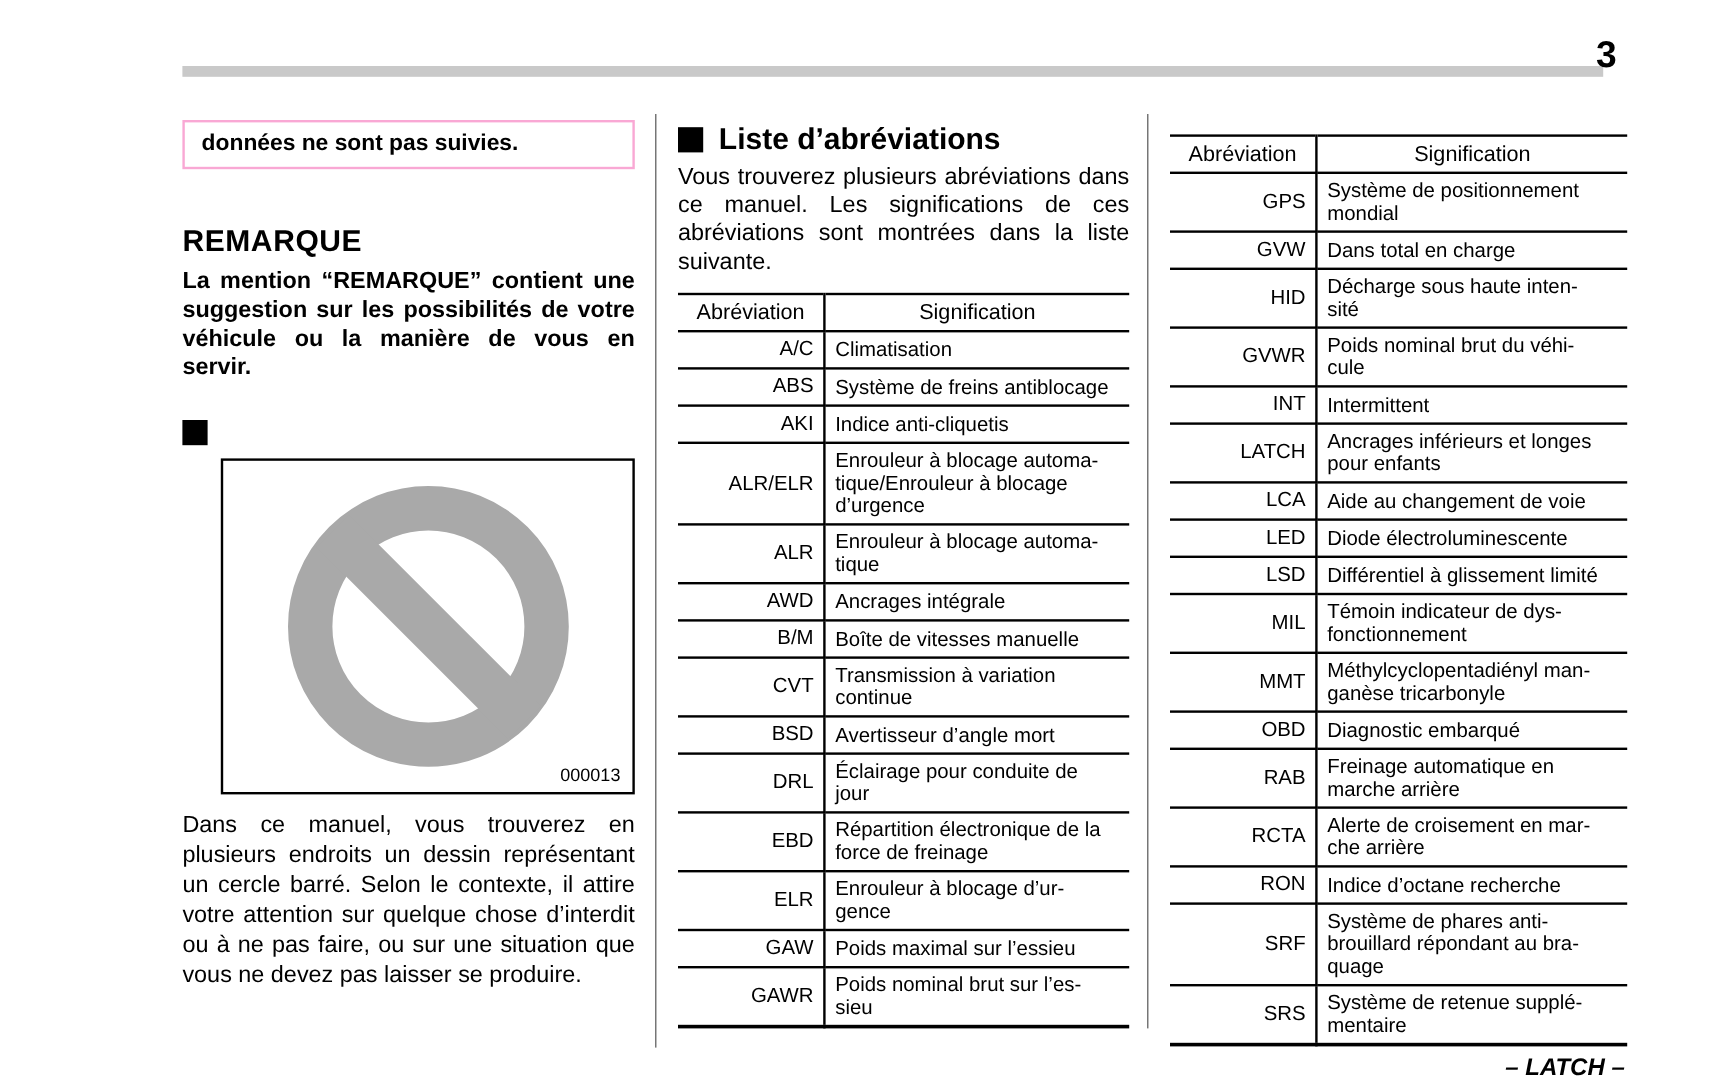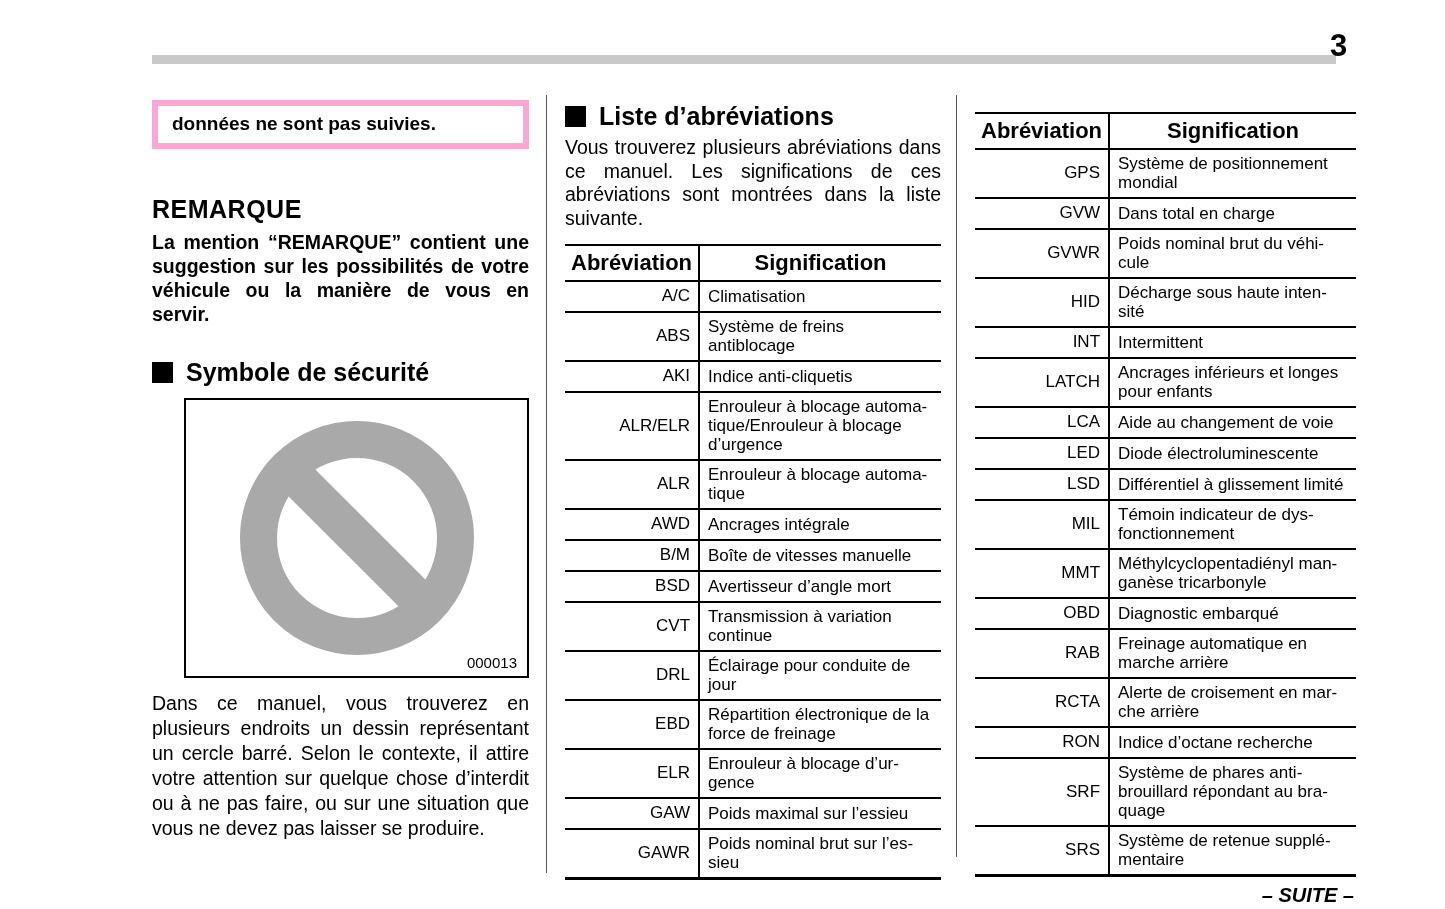--- a/index.html
+++ b/index.html
@@ -14,21 +14,21 @@
   .header-bar { position:absolute; left:152px; top:55px; width:1184px; height:9px; background:#c9c9c9; }
   .page-number { position:absolute; left:1330px; top:28px; font-size:31px; font-weight:bold; }
 
   
   .v-divider { position:absolute; width:1px; background:#555; }
   #divider-1 { left:546px; top:95px; height:778px; }
   #divider-2 { left:956px; top:95px; height:762px; }
 
   
   .col-left { position:absolute; left:152px; top:100px; width:377px; }
-  .note-box { border:6px solid #f9a8d4; font-weight:bold; font-size:19px; padding:7px 12px 8px 14px; }
+  .note-box { border:2px solid #f9a8d4; font-weight:bold; font-size:19px; padding:7px 12px 8px 14px; }
   .remarque-title { margin-top:46px; font-size:25px; font-weight:bold; letter-spacing:0.5px; }
   .remarque-body { margin-top:6px; font-weight:bold; font-size:19.5px; line-height:24px; text-align:justify; }
   .section-heading { display:flex; align-items:center; gap:13px; font-size:25px; font-weight:bold; }
   .left-section-heading { margin-top:32px; }
   .square-marker { width:21px; height:21px; background:#000; flex:0 0 auto; }
   .figure-box { margin-top:11px; border:2px solid #000; height:280px; position:relative;margin-left:32px; }
   .no-sign {
     position:absolute; left:50%; top:50%; transform:translate(-50%,-50%);
     width:234px; height:234px; border:37px solid #a9a9a9; border-radius:50%;
   }
@@ -46,21 +46,21 @@
   .col-right { position:absolute; left:975px; top:112px; width:381px; }
   .intro { margin-top:5px; font-size:19.5px; line-height:23.5px; text-align:justify; }
 
   table.abbr-table {
     width:100%; border-collapse:collapse; margin-top:14px;
     border-top:2px solid #000; border-bottom:3px solid #000;
     font-size:17px;
   }
   .col-right table.abbr-table { margin-top:0; }
   table.abbr-table th {
-    font-weight:bold; text-align:center; font-size:22px;
+    font-weight:normal; text-align:center; font-size:18px;
     border-bottom:2px solid #000; padding:4px 6px;
   }
   table.abbr-table td { border-bottom:2px solid #000; padding:4px 8px 5px 8px; vertical-align:middle; }
   th.col-abbr, td.abbr-cell { width:122px; border-right:2px solid #000; }
   td.abbr-cell { padding-left:10px;text-align:right; }
   td.sig-cell { white-space:pre-line; line-height:19px; }
   .suite-label { margin-top:7px; text-align:right; font-weight:bold; font-style:italic; font-size:20px; padding-right:2px; }
 </style>
 </head>
 <body>
@@ -74,21 +74,20 @@
   <div class="v-divider" id="divider-2"></div>
 
   <div class="col-left">
     <div class="note-box">données ne sont pas suivies.</div>
 
     <div class="remarque-title">REMARQUE</div>
     <div class="remarque-body">La mention “REMARQUE” contient une suggestion sur les possibilités de votre véhicule ou la manière de vous en servir.</div>
 
     <div class="section-heading left-section-heading">
       <span class="square-marker"></span>
-      <span>Symbole de sécurité</span>
     </div>
 
     <div class="figure-box">
       <div class="no-sign"></div>
       <div class="no-slash"></div>
       <div class="figure-id">000013</div>
     </div>
 
     <div class="safety-body">Dans ce manuel, vous trouverez en plusieurs endroits un dessin représentant un cercle barré. Selon le contexte, il attire votre attention sur quelque chose d’interdit ou à ne pas faire, ou sur une situation que vous ne devez pas laisser se produire.</div>
   </div>
@@ -140,28 +139,28 @@
     <td class="abbr-cell">AWD</td>
     <td class="sig-cell">Ancrages intégrale</td>
   </tr>
 
   <tr>
     <td class="abbr-cell">B/M</td>
     <td class="sig-cell">Boîte de vitesses manuelle</td>
   </tr>
 
   <tr>
-    <td class="abbr-cell">BSD</td>
-    <td class="sig-cell">Avertisseur d’angle mort</td>
-  </tr>
-
-  <tr>
     <td class="abbr-cell">CVT</td>
     <td class="sig-cell">Transmission à variation
 continue</td>
+  </tr>
+
+  <tr>
+    <td class="abbr-cell">BSD</td>
+    <td class="sig-cell">Avertisseur d’angle mort</td>
   </tr>
 
   <tr>
     <td class="abbr-cell">DRL</td>
     <td class="sig-cell">Éclairage pour conduite de
 jour</td>
   </tr>
 
   <tr>
     <td class="abbr-cell">EBD</td>
@@ -203,29 +202,29 @@
     <td class="sig-cell">Système de positionnement
 mondial</td>
   </tr>
 
   <tr>
     <td class="abbr-cell">GVW</td>
     <td class="sig-cell">Dans total en charge</td>
   </tr>
 
   <tr>
+    <td class="abbr-cell">HID</td>
+    <td class="sig-cell">Décharge sous haute inten-
+sité</td>
+  </tr>
+
+  <tr>
     <td class="abbr-cell">GVWR</td>
     <td class="sig-cell">Poids nominal brut du véhi-
 cule</td>
-  </tr>
-
-  <tr>
-    <td class="abbr-cell">HID</td>
-    <td class="sig-cell">Décharge sous haute inten-
-sité</td>
   </tr>
 
   <tr>
     <td class="abbr-cell">INT</td>
     <td class="sig-cell">Intermittent</td>
   </tr>
 
   <tr>
     <td class="abbr-cell">LATCH</td>
     <td class="sig-cell">Ancrages inférieurs et longes
@@ -288,16 +287,16 @@
 quage</td>
   </tr>
 
   <tr>
     <td class="abbr-cell">SRS</td>
     <td class="sig-cell">Système de retenue supplé-
 mentaire</td>
   </tr>
 </tbody>
     </table>
-    <div class="suite-label">– SUITE –</div>
+    <div class="suite-label">– LATCH –</div>
   </div>
 
 </div>
 
 </body></html>

